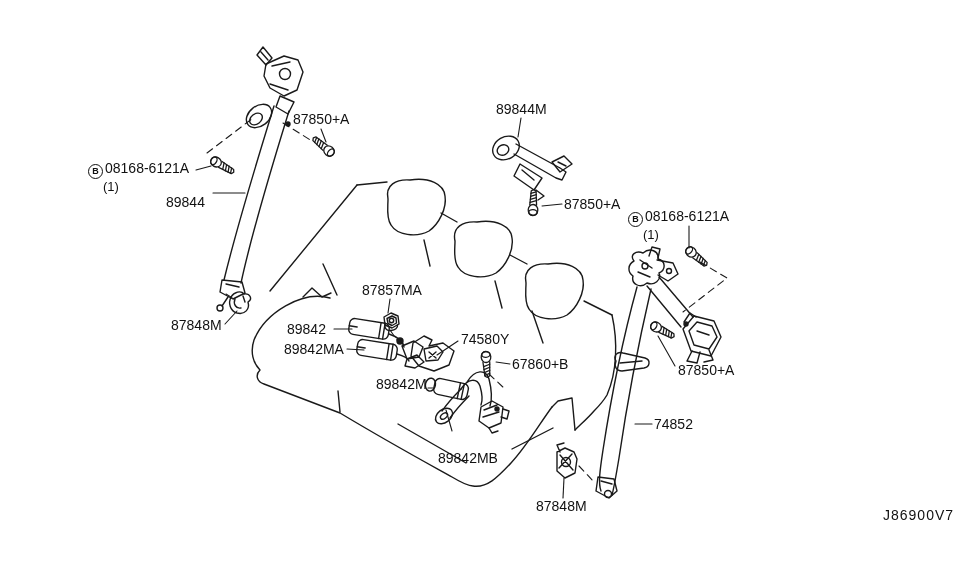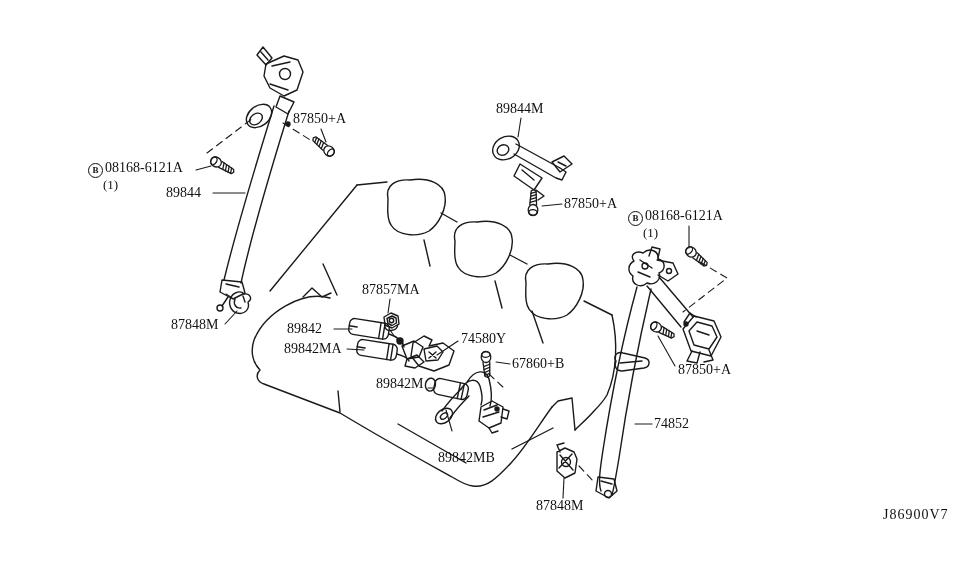--- a/index.html
+++ b/index.html
@@ -1,17 +1,17 @@
 <!DOCTYPE html>
 <html><head>
 <meta charset="utf-8">
 <style>
   html,body{margin:0;padding:0;background:#fff;}
   .stage{position:relative;width:975px;height:566px;background:#fff;overflow:hidden;
-         font-family:Liberation Serif, serif;}
+         font-family:Liberation Sans, sans-serif;}
   .art{position:absolute;left:0;top:0;}
   .lbl{position:absolute;font-size:14px;line-height:16px;color:#111;white-space:nowrap;
        letter-spacing:0;}
   .lbl .cb{display:inline-flex;align-items:center;justify-content:center;
        width:13px;height:13px;border:1.3px solid #111;border-radius:50%;
        font-size:9px;font-weight:bold;margin-right:2px;position:relative;top:1px;}
   .lbl .qty{font-size:13px;}
   .code{position:absolute;font-size:14px;color:#111;letter-spacing:1px;}
 </style>
 </head>
@@ -163,21 +163,21 @@
 </svg>
 
 <div class="lbl" style="left:293px;top:111px">87850+A</div>
 <div class="lbl" style="left:496px;top:101px">89844M</div>
 
 <div class="lbl" style="left:88px;top:160px">
   <span class="cb">B</span><span>08168-6121A</span>
   <br><span class="qty" style="margin-left:15px">(1)</span>
 </div>
 
-<div class="lbl" style="left:166px;top:185px">89844</div>
+<div class="lbl" style="left:166px;top:194px">89844</div>
 <div class="lbl" style="left:564px;top:196px">87850+A</div>
 
 <div class="lbl" style="left:628px;top:208px">
   <span class="cb">B</span><span>08168-6121A</span>
   <br><span class="qty" style="margin-left:15px">(1)</span>
 </div>
 
 <div class="lbl" style="left:171px;top:317px">87848M</div>
 <div class="lbl" style="left:362px;top:282px">87857MA</div>
 <div class="lbl" style="left:287px;top:321px">89842</div>

